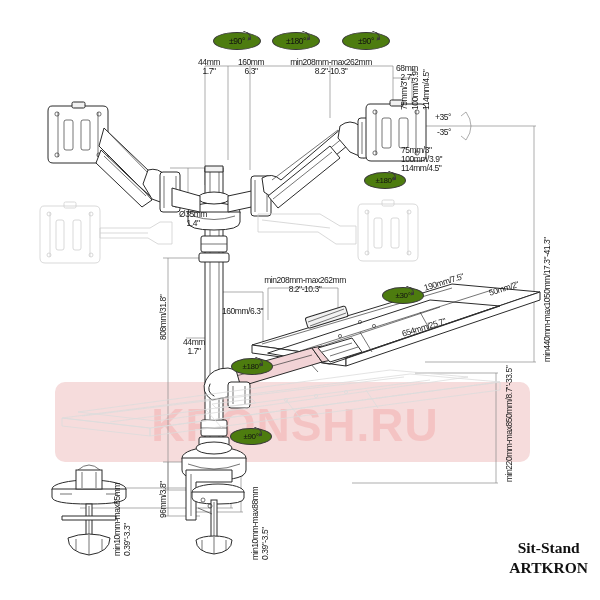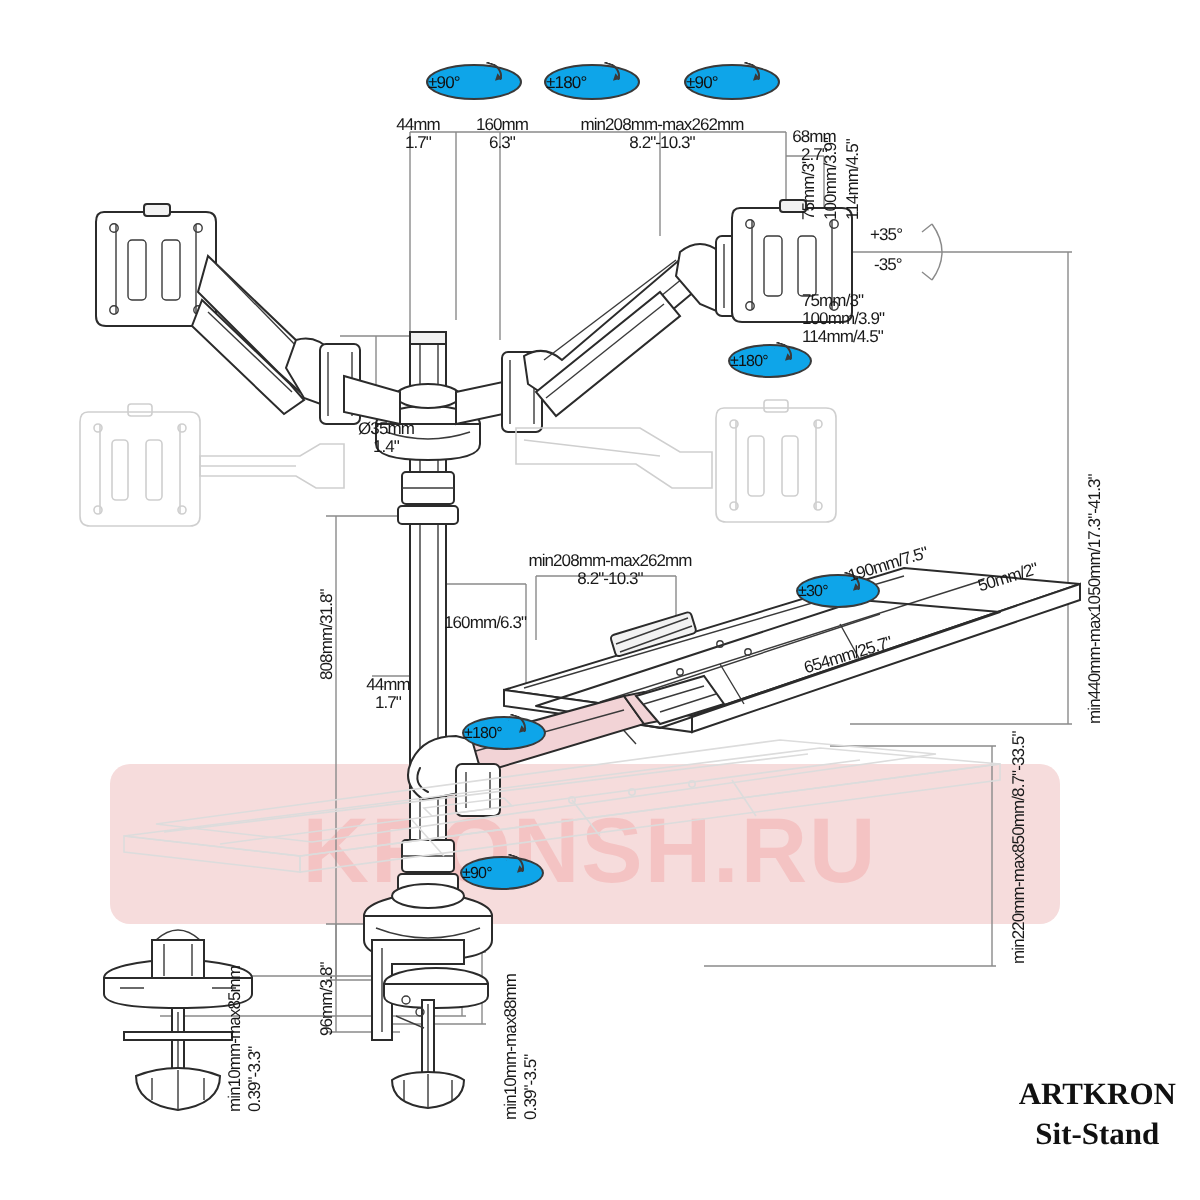--- a/index.html
+++ b/index.html
@@ -10,22 +10,22 @@
   
   .lbl{position:absolute;font-size:8.5px;color:#1a1a1a;line-height:1.08;
        white-space:nowrap;letter-spacing:-0.45px;font-stretch:condensed;
        transform-origin:0 0;}
   .lbl.c{text-align:center;}
   .lbl b{font-weight:400;display:block;}
   .rot90{transform:rotate(-90deg);transform-origin:0 0;}
 
   
   .pill{position:absolute;width:46px;height:16px;border:1px solid #3a3a3a;
-        border-radius:50%;background:#0ea5e9;font-size:8.5px;color:#111;
-        display:flex;align-items:center;
+        border-radius:50%;background:#4d7c0f;font-size:8.5px;color:#111;
+        display:flex;align-items:center;justify-content:center;
         letter-spacing:-0.4px;}
   .pill.sm{width:40px;height:15px;font-size:8px;}
   .pill-arrow{position:absolute;top:-1px;right:8px;width:9px;height:6px;
         border-top:1px solid #3a3a3a;border-right:1px solid #3a3a3a;
         border-radius:0 9px 0 0;transform:rotate(18deg);}
   .pill-arrow:after{content:"";position:absolute;right:-1px;top:3px;
         border-left:3px solid #3a3a3a;border-top:2px solid transparent;
         border-bottom:2px solid transparent;}
 
   
@@ -317,21 +317,21 @@
     <span>±180°</span>
   </div>
   <div class="pill" style="left:342px;top:32px;">
     <span class="pill-arrow"></span>
     <span>±90°</span>
   </div>
   <div class="pill sm" style="left:364px;top:172px;">
     <span class="pill-arrow"></span>
     <span>±180°</span>
   </div>
-  <div class="pill sm" style="left:398px;top:287px;">
+  <div class="pill sm" style="left:382px;top:287px;">
     <span class="pill-arrow"></span>
     <span>±30°</span>
   </div>
   <div class="pill sm" style="left:231px;top:358px;">
     <span class="pill-arrow"></span>
     <span>±180°</span>
   </div>
   <div class="pill sm" style="left:230px;top:428px;">
     <span class="pill-arrow"></span>
     <span>±90°</span>
@@ -419,17 +419,17 @@
     <span>0.39"-3.3"</span>
   </div>
   <div class="lbl rot90" style="left:251px;top:560px;">
     <span>min10mm-max88mm</span>
   </div>
   <div class="lbl rot90" style="left:261px;top:560px;">
     <span>0.39"-3.5"</span>
   </div>
 
   <div id="brand">
+    <div>Sit-Stand</div>
     <div>ARTKRON</div>
-    <div>Sit-Stand</div>
   </div>
 
 </div>
 
 </body></html>

